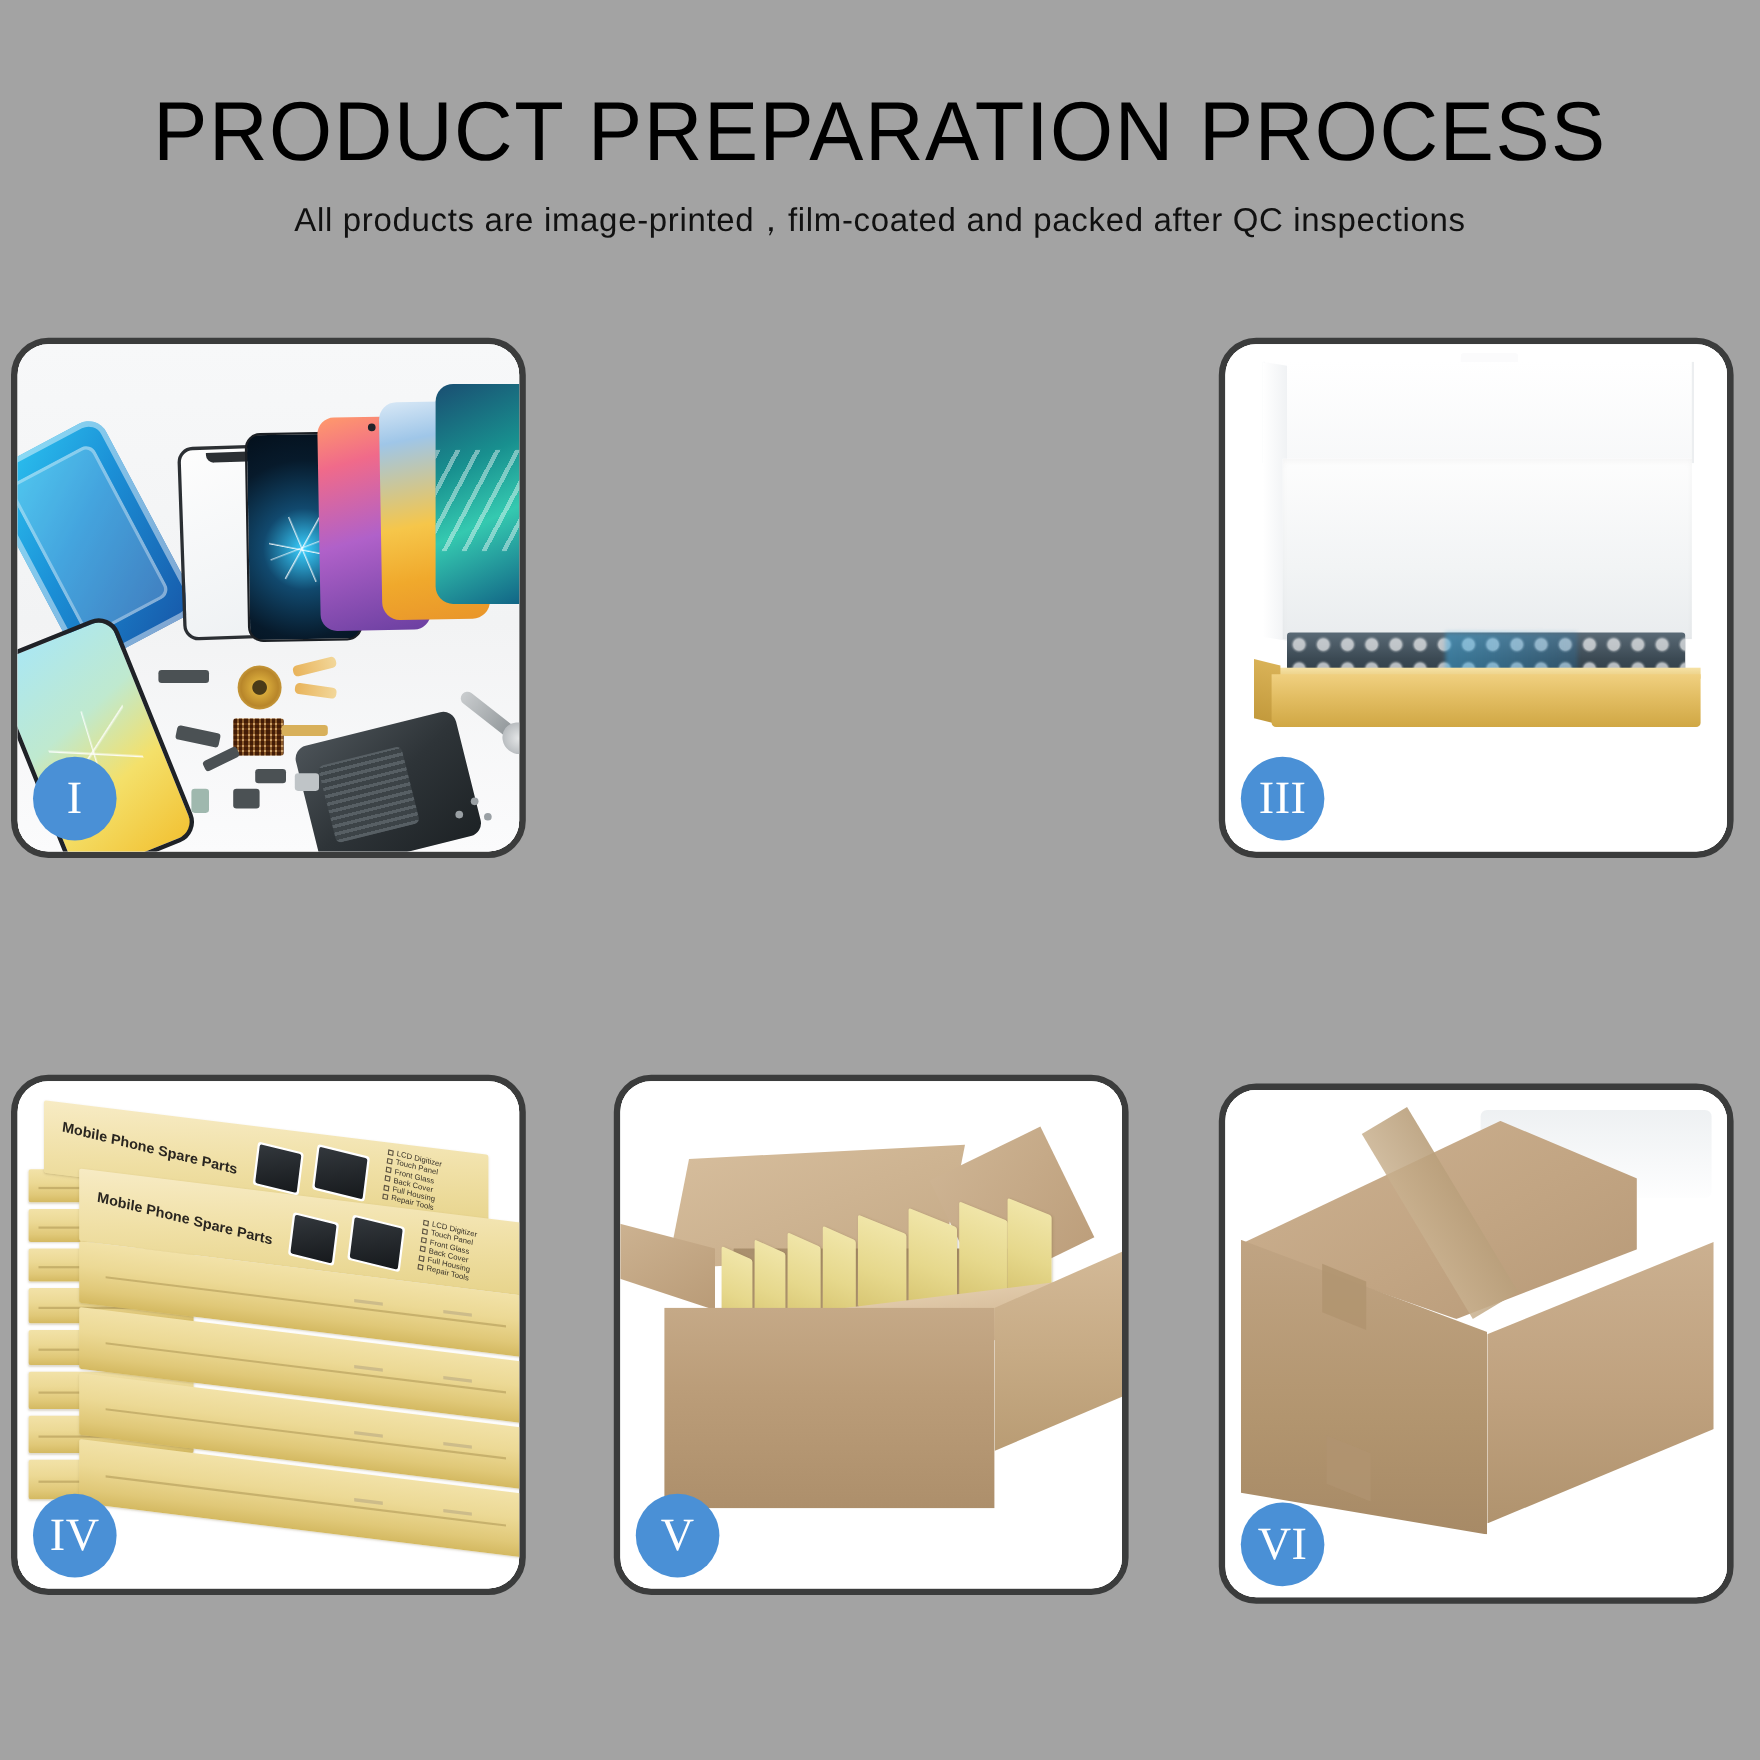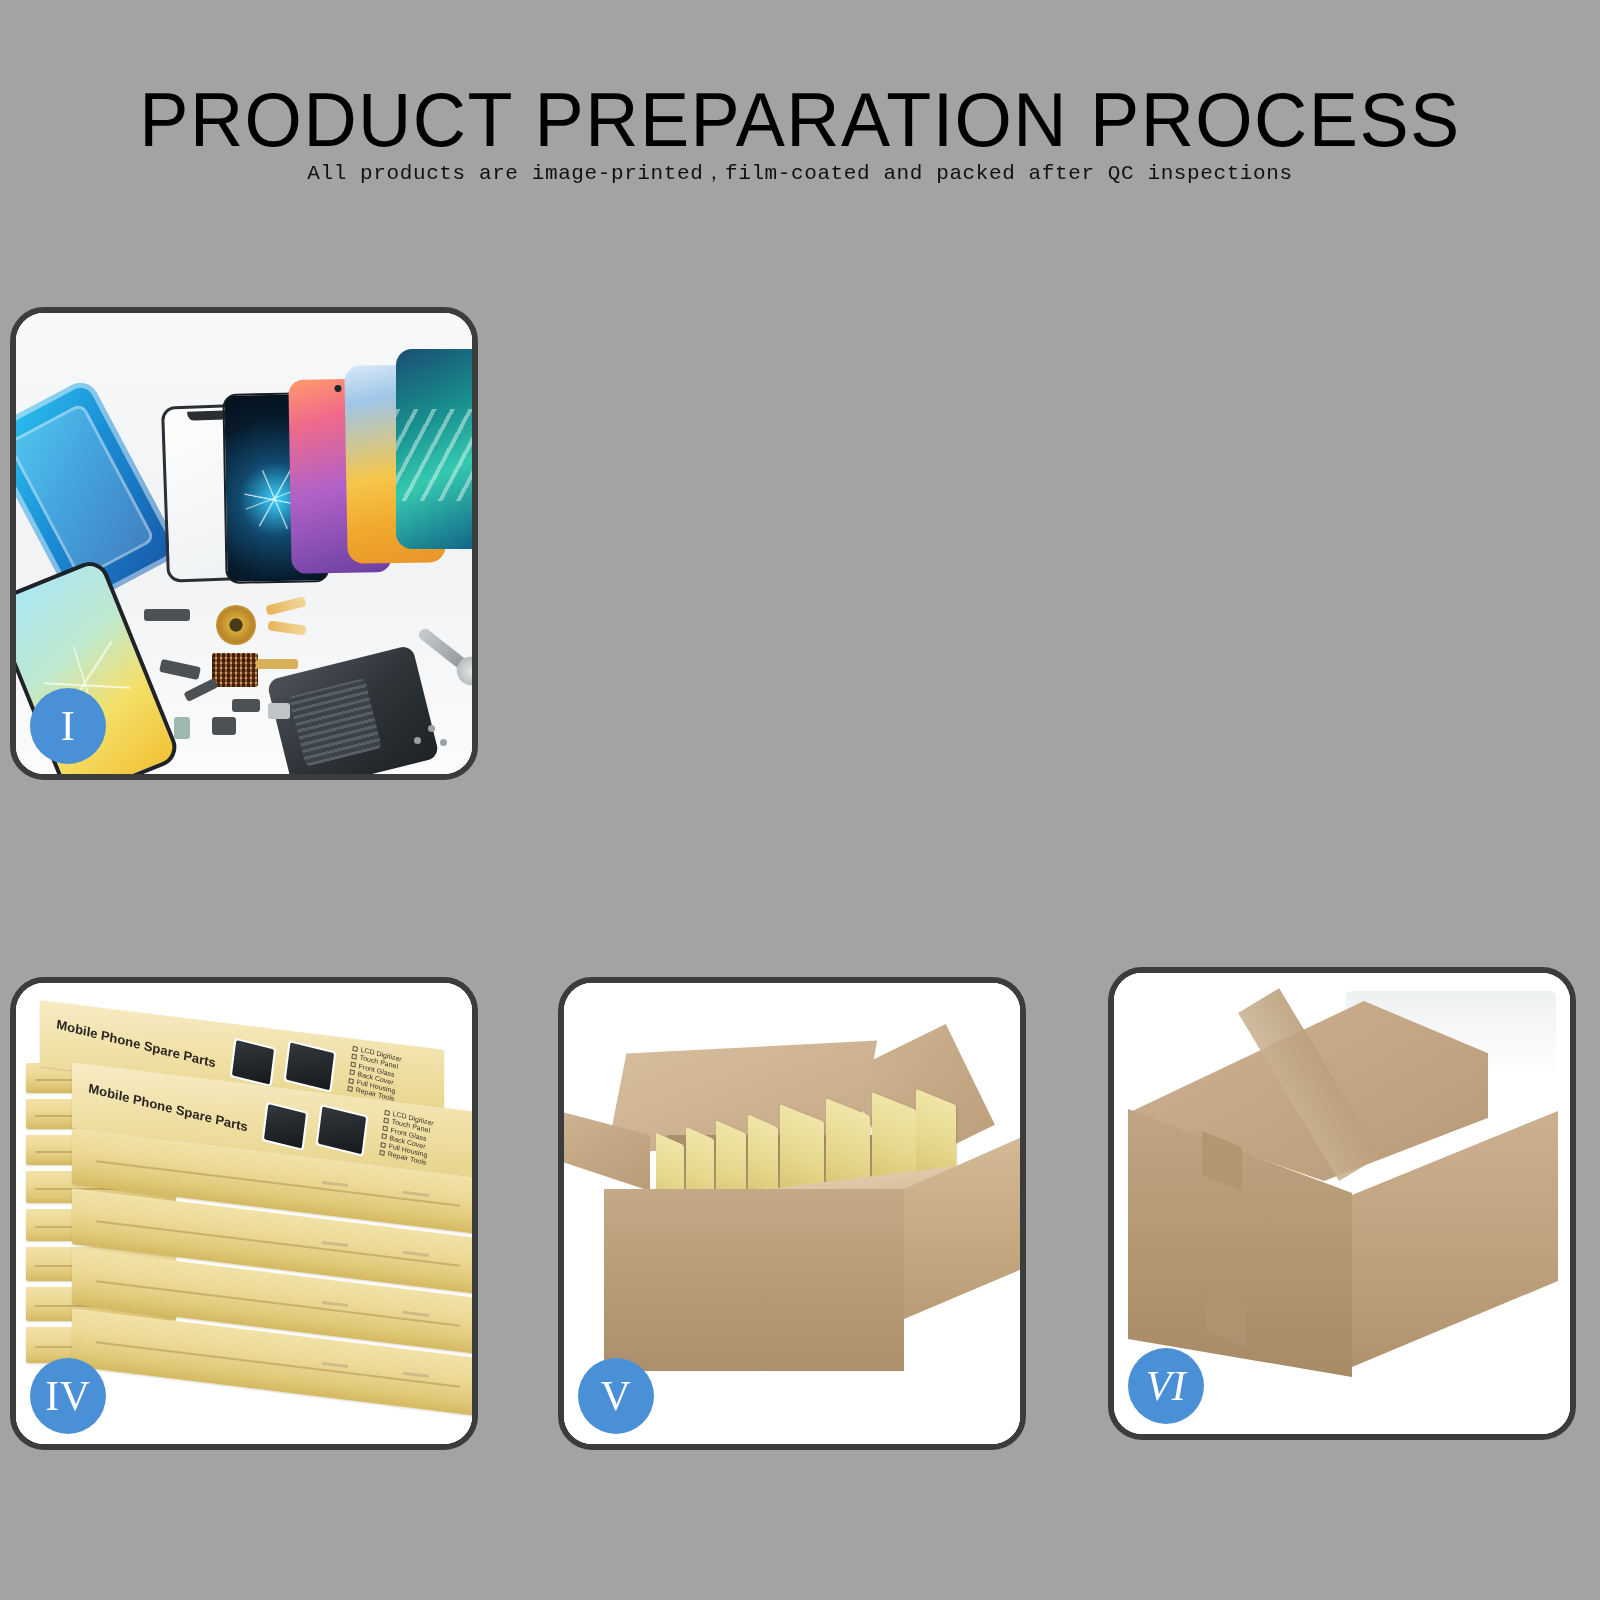--- a/index.html
+++ b/index.html
@@ -31,25 +31,26 @@
     font-family: "Liberation Sans Narrow", "Liberation Sans", sans-serif;
     font-size: 76px;
     font-weight: 400;
     color: #000000;
     letter-spacing: 1.5px;
     line-height: 1.0;
     transform: scaleX(0.97);
     white-space: nowrap;
   }
   .subtitle {
-    font-family: Liberation Mono, monospace;
-    font-size: 21px;
+    font-family: Liberation Sans, sans-serif;
+    font-size: 30px;
     font-weight: 400;
     color: #111111;
     letter-spacing: 0.6px;
+    margin-top: 22px;
     white-space: nowrap;
   }
 
   
   .grid {
     position: absolute;
     left: 10px;
     top: 307px;
     width: 1578px;
     height: 1145px;
@@ -70,21 +71,21 @@
     border-radius: 28px;
     overflow: hidden;
     background: #ffffff;
   }
 
   .p1 { left: 0px;    top: 0px;   }
   .p2 { left: 548px;  top: 0px;   }
   .p3 { left: 1098px; top: 0px;   }
   .p4 { left: 0px;    top: 670px; }
   .p5 { left: 548px;  top: 670px; }
-  .p6 { left: 1098px; top: 660px; font-style: italic; }
+  .p6 { left: 1098px; top: 678px; }
 
   
   .badge {
     position: absolute;
     left: 14px;
     bottom: 10px;
     width: 76px;
     height: 76px;
     border-radius: 50%;
     background: #4a90d6;
@@ -469,20 +470,36 @@
           <div class="screw" style="left:398px;top:424px;"></div>
           <div class="screw" style="left:412px;top:412px;"></div>
           <div class="screw" style="left:424px;top:426px;"></div>
           <div class="brush"></div>
         </div>
       </div>
       <div class="badge">I</div>
     </div>
 
 
+    <div class="panel p3">
+      <div class="clip">
+        <div class="scene3">
+          <div class="lid-tab"></div>
+          <div class="lid-top"></div>
+          <div class="lid-fold"></div>
+          <div class="lid-face"></div>
+          <div class="bub-tray"></div>
+          <div class="bub-tray-blue"></div>
+          <div class="goldbox-lip"></div>
+          <div class="goldbox-left"></div>
+          <div class="goldbox-front"></div>
+        </div>
+      </div>
+      <div class="badge">III</div>
+    </div>
 
     <div class="panel p4">
       <div class="clip">
         <div class="scene4">
           <div class="stack">
 
             <div class="gbox" style="left:4px;  top:44px;  width:150px; height:30px;">
                 <span class="seam"></span>
               </div>
             <div class="gbox" style="left:4px;  top:80px;  width:150px; height:30px;">

